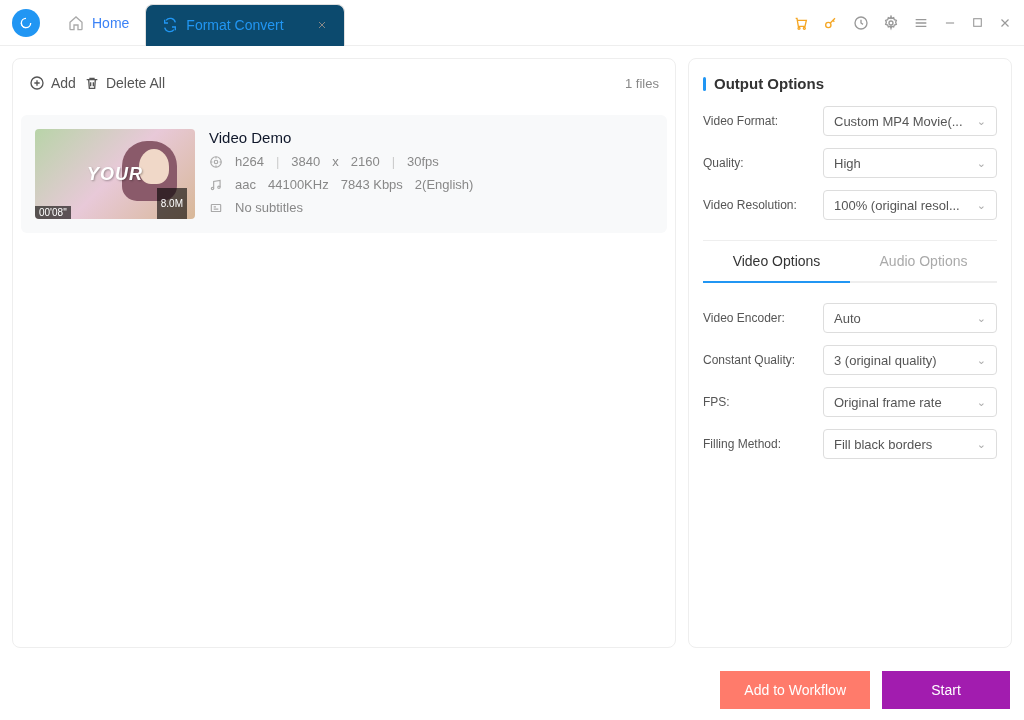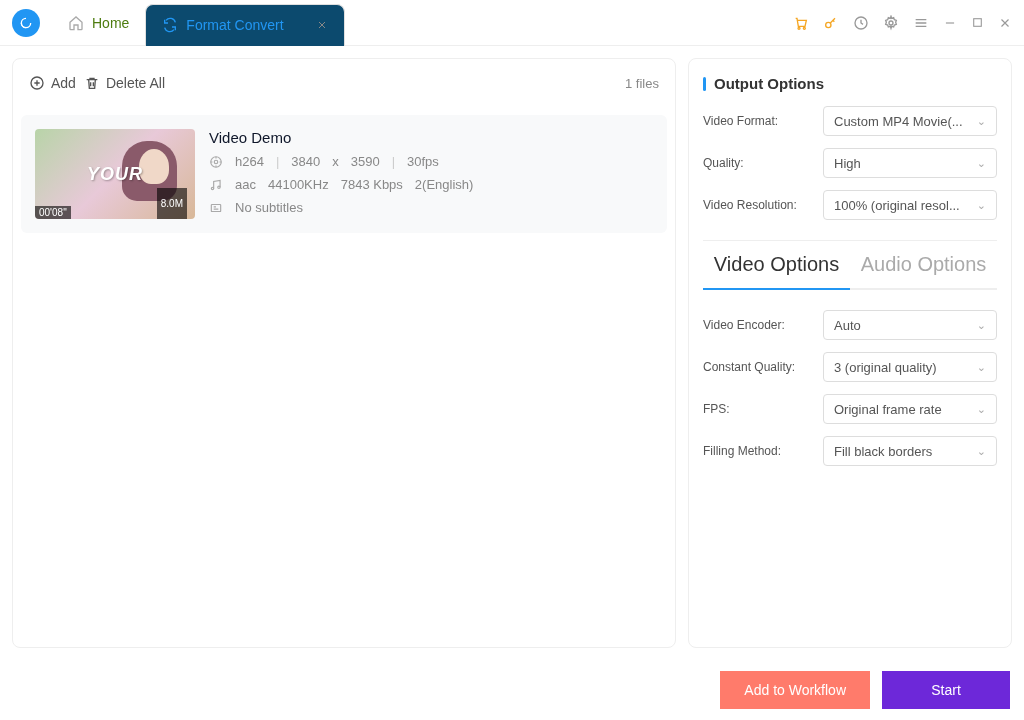--- a/index.html
+++ b/index.html
@@ -1,21 +1,21 @@
 <!DOCTYPE html>
 <html><head>
 <meta charset="utf-8">
 <style>
 * { margin: 0; padding: 0; box-sizing: border-box; font-family: -apple-system, BlinkMacSystemFont, "Segoe UI", Arial, sans-serif; }
 body { background: #fff; width: 1024px; height: 720px; overflow: hidden; font-size: 14px; color: #333; }
 
 .titlebar { height: 46px; display: flex; align-items: center; padding: 0 12px; border-bottom: 1px solid #eee; }
 .app-logo { width: 28px; height: 28px; border-radius: 50%; background: #2196f3; display: flex; align-items: center; justify-content: center; margin-right: 12px; }
 .app-logo svg { width: 16px; height: 16px; }
-.tab { display: flex; align-items: center; height: 33px; padding: 0 16px; gap: 8px; color: #4d7c0f; cursor: pointer; }
+.tab { display: flex; align-items: center; height: 33px; padding: 0 16px; gap: 8px; color: #3b82f6; cursor: pointer; }
 .tab.active { background: #0c4a6e; border: 1px solid #e0e0e0; border-bottom: none; border-radius: 8px 8px 0 0; color: #2196f3; height: 42px; margin-top: 4px; position: relative; }
 .tab-close { margin-left: 24px; color: #888; cursor: pointer; }
 .titlebar-spacer { flex: 1; }
 .titlebar-icons { display: flex; gap: 14px; align-items: center; }
 .titlebar-icons span { cursor: pointer; color: #888; font-size: 15px; }
 .titlebar-icons .cart { color: #f5a623; }
 .titlebar-icons .key { color: #f5a623; }
 
 .content-wrap { display: flex; height: 614px; padding: 12px; gap: 12px; }
 .left-pane { flex: 1; background: #fff; border: 1px solid #eee; border-radius: 8px; display: flex; flex-direction: column; }
@@ -41,27 +41,27 @@
 .section-title { display: flex; align-items: center; gap: 8px; font-size: 15px; font-weight: 600; color: #333; margin-bottom: 14px; }
 .section-title::before { content: ''; width: 3px; height: 14px; background: #2196f3; border-radius: 2px; }
 .opt-row { display: flex; align-items: center; margin-bottom: 12px; gap: 10px; }
 .opt-label { width: 110px; color: #555; font-size: 12px; }
 .select { flex: 1; height: 30px; border: 1px solid #ddd; border-radius: 4px; display: flex; align-items: center; padding: 0 10px; justify-content: space-between; color: #555; font-size: 13px; cursor: pointer; background: #fff; min-width: 0; }
 .select span:first-child { overflow: hidden; text-overflow: ellipsis; white-space: nowrap; }
 .chev { color: #aaa; font-size: 11px; flex-shrink: 0; margin-left: 6px; }
 
 .divider { border-top: 1px solid #eee; margin: 20px 0 0; }
 .subtabs { display: flex; margin-bottom: 20px; }
-.subtab { flex: 1; text-align: center; padding: 12px 0; color: #aaa; cursor: pointer; border-bottom: 2px solid #eee; font-size: 20px; }
+.subtab { flex: 1; text-align: center; padding: 12px 0; color: #aaa; cursor: pointer; border-bottom: 2px solid #eee; font-size: 14px; }
 .subtab.active { color: #333; border-bottom: 2px solid #2196f3; font-weight: 500; }
 
 .footer { height: 60px; display: flex; align-items: center; justify-content: flex-end; padding: 0 14px; gap: 12px; }
 .btn { height: 38px; padding: 0 24px; border-radius: 0; border: none; font-size: 14px; font-weight: 500; cursor: pointer; color: #fff; }
 .btn-workflow { background: #ff7b6b; }
-.btn-start { background: #6d28d9; min-width: 128px; }
+.btn-start { background: #a21caf; min-width: 128px; }
 
 svg { display: block; }
 </style>
 </head>
 <body>
 
 <div class="titlebar">
   <div class="app-logo">
     <svg viewBox="0 0 24 24">
         <path fill="#fff" d="M12 4a8 8 0 108 8h-2a6 6 0 11-6-6V4z"></path>
@@ -179,21 +179,21 @@
               <svg width="14" height="14" viewBox="0 0 24 24" fill="none" stroke="#aaa" stroke-width="2">
                   <circle cx="12" cy="12" r="9"></circle>
                   <circle cx="12" cy="12" r="3"></circle>
                   <path d="M12 3v3M12 18v3M3 12h3M18 12h3"></path>
                 </svg>
             </span>
             <span>h264</span>
             <span class="sep">|</span>
             <span>3840</span>
             <span>x</span>
-            <span>3590</span>
+            <span>2160</span>
             <span class="sep">|</span>
             <span>30fps</span>
           </div>
           <div class="meta-row">
             <span class="meta-icon">
               <svg width="14" height="14" viewBox="0 0 24 24" fill="none" stroke="#aaa" stroke-width="2">
                   <path d="M8 18V6l11-2v12"></path>
                   <circle cx="6" cy="18" r="2"></circle>
                   <circle cx="17" cy="16" r="2"></circle>
                 </svg>

